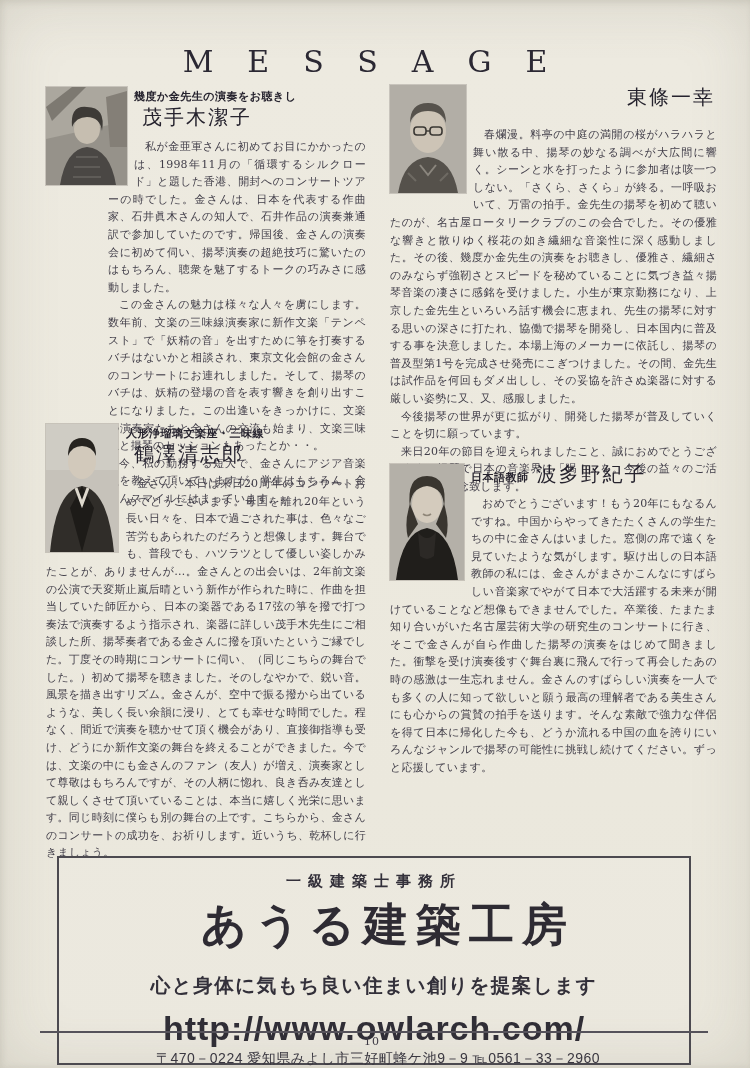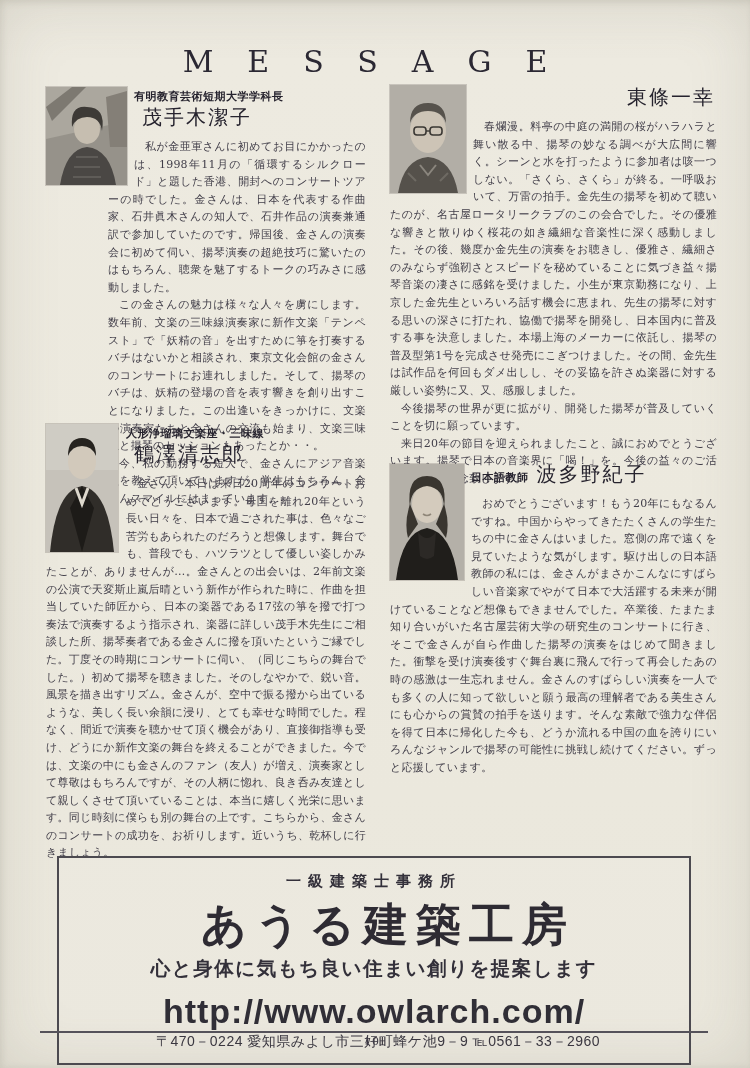--- a/index.html
+++ b/index.html
@@ -19,35 +19,35 @@
     font-size:30px;font-weight:normal;color:#2b2833;
     letter-spacing:34px;padding-left:34px;box-sizing:border-box;
   }
   .msg{position:absolute;}
   .photo{float:left;}
   .photo svg{display:block;width:100%;height:100%;box-shadow:0 0 0 1px rgba(90,85,78,.25);}
   .msg-head{color:#26232e;line-height:1.25;margin-bottom:8px;}
   .msg-head .title{font-size:11px;font-weight:bold;letter-spacing:.5px;}
   .msg-head .name{font-size:20px;font-weight:normal;letter-spacing:2px;margin-left:8px;white-space:nowrap;}
   .msg-head.stacked .title{display:block;font-size:10.5px;}
-  .msg-head.stacked .name{display:block;text-align:right;margin:2px 2px 8px 0;}
+  .msg-head.stacked .name{display:block;text-align:right;margin:2px 2px 16px 0;}
   .body p{
     margin:0;text-indent:1em;
     font-size:11px;line-height:17.6px;
     text-align:justify;text-justify:inter-ideograph;
     color:#403d48;letter-spacing:.2px;
   }
   .adbox{
     position:absolute;left:57px;top:856px;width:634px;height:209px;
     border:2px solid #4c4a50;box-sizing:border-box;text-align:center;
     background:rgba(255,255,255,.06);
   }
   .ad-category{margin-top:14px;font-size:15px;font-weight:bold;letter-spacing:7px;color:#33303a;}
   .ad-company{margin-top:4px;font-size:45px;font-weight:bold;letter-spacing:8px;color:#2e2b33;margin-left:28px;}
-  .ad-slogan{margin-top:0;font-size:19.5px;font-weight:bold;letter-spacing:1.5px;color:#33303a;}
+  .ad-slogan{margin-top:17px;font-size:19.5px;font-weight:bold;letter-spacing:1.5px;color:#33303a;}
   .ad-url{margin-top:10px;font-size:34px;font-weight:bold;color:#302e36;
           font-family:"Liberation Sans","DejaVu Sans",sans-serif;letter-spacing:1px;}
   .ad-address{margin-top:2px;font-size:14px;color:#3a3740;
           font-family:"Liberation Sans","DejaVu Sans",sans-serif;letter-spacing:.5px;padding-left:8px;}
   .footer-rule{position:absolute;left:40px;top:1031px;width:668px;height:2px;background:#55525a;}
   .page-number{position:absolute;top:1035px;left:0;width:744px;text-align:center;
           font-size:11px;color:#3c3944;letter-spacing:1px;}
 </style>
 </head>
 <body>
@@ -63,21 +63,21 @@
       <path d="M0 0 L81 0 L81 34 L0 52 Z" fill="#aba79e"></path>
       <path d="M0 20 L26 0 L40 0 L6 34 Z" fill="#7d7971"></path>
       <path d="M60 10 L81 4 L81 60 L64 60 Z" fill="#847f77"></path>
       <ellipse cx="41" cy="42" rx="13" ry="15" fill="#c6beb0"></ellipse>
       <path d="M26 40 Q24 18 41 20 Q60 20 56 44 Q54 30 41 30 Q30 30 26 40 Z" fill="#3d3a36"></path>
       <path d="M14 98 Q20 62 41 60 Q64 62 70 98 Z" fill="#4a4744"></path>
       <path d="M30 70 L52 70 M28 80 L54 80 M27 90 L55 90" stroke="#5f5c58" stroke-width="2" fill="none"></path>
     </svg>
   </div>
   <div class="msg-head">
-    <span class="title">有明教育芸術短期大学学科長</span><span class="name">茂手木潔子</span>
+    <span class="title">幾度か金先生の演奏をお聴きし</span><span class="name">茂手木潔子</span>
   </div>
   <div class="body">
     <p>私が金亜軍さんに初めてお目にかかったのは、1998年11月の「循環するシルクロード」と題した香港、開封へのコンサートツアーの時でした。金さんは、日本を代表する作曲家、石井眞木さんの知人で、石井作品の演奏兼通訳で参加していたのです。帰国後、金さんの演奏会に初めて伺い、揚琴演奏の超絶技巧に驚いたのはもちろん、聴衆を魅了するトークの巧みさに感動しました。</p>
     <p>この金さんの魅力は様々な人々を虜にします。数年前、文楽の三味線演奏家に新作文楽「テンペスト」で「妖精の音」を出すために箏を打奏するバチはないかと相談され、東京文化会館の金さんのコンサートにお連れしました。そして、揚琴のバチは、妖精の登場の音を表す響きを創り出すことになりました。この出逢いをきっかけに、文楽の演奏家たちと金さんの交流も始まり、文楽三味線と揚琴のセッションもあったとか・・。</p>
     <p>今、私の勤務する短大で、金さんにアジア音楽史を教えて頂いていますが、学生はもちろん、金さんスマイルにはまっています。</p>
   </div>
 </section>
 
 <section class="msg" style="left:390px;top:83px;width:327px;">
   <div class="photo" style="width:76px;height:108px;margin:2px 7px 5px 0;">

